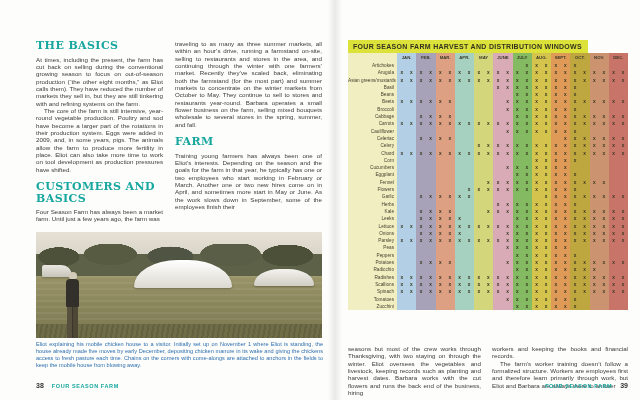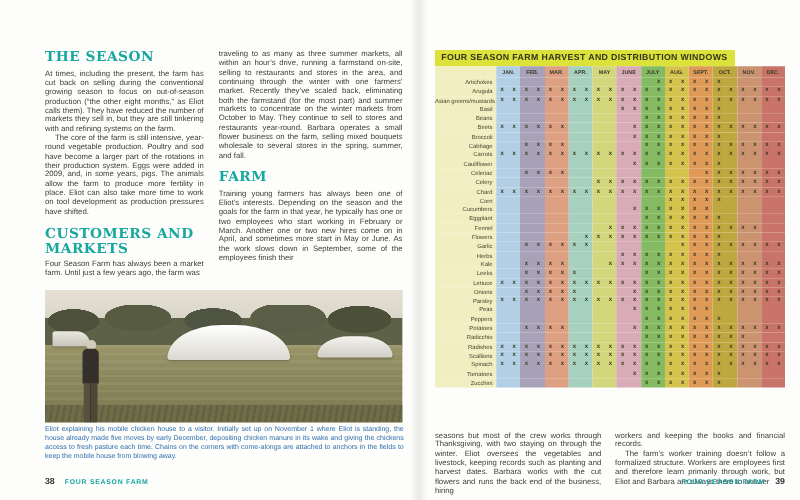--- a/index.html
+++ b/index.html
@@ -68,24 +68,24 @@
   .rcol{position:absolute;top:345px;text-align:justify;font-size:6.2px;line-height:7.35px;}
   #rcol-1{left:348px;width:133px;}
   #rcol-2{left:492px;width:136px;}
 </style>
 </head>
 <body>
 
 <div class="spread">
 
   <div id="col-left" class="col">
-    <div class="heading">THE SEASON</div>
+    <div class="heading">THE BASICS</div>
     <p class="body">At times, including the present, the farm has cut back on selling during the conventional growing season to focus on out-of-season production (“the other eight months,” as Eliot calls them). They have reduced the number of markets they sell in, but they are still tinkering with and refining systems on the farm.</p>
     <p class="body indent">The core of the farm is still intensive, year-round vegetable production. Poultry and sod have become a larger part of the rotations in their production system. Eggs were added in 2009, and, in some years, pigs. The animals allow the farm to produce more fertility in place. Eliot can also take more time to work on tool development as production pressures have shifted.</p>
-    <div class="heading later">CUSTOMERS AND MARKETS</div>
+    <div class="heading later">CUSTOMERS AND BASICS</div>
     <p class="body">Four Season Farm has always been a market farm. Until just a few years ago, the farm was</p>
   </div>
 
   <div id="col-mid" class="col">
     <p class="body">traveling to as many as three summer markets, all within an hour’s drive, running a farmstand on-site, selling to restaurants and stores in the area, and continuing through the winter with one farmers’ market. Recently they’ve scaled back, eliminating both the farmstand (for the most part) and summer markets to concentrate on the winter markets from October to May. They continue to sell to stores and restaurants year-round. Barbara operates a small flower business on the farm, selling mixed bouquets wholesale to several stores in the spring, summer, and fall.</p>
     <div class="heading later">FARM</div>
     <p class="body">Training young farmers has always been one of Eliot’s interests. Depending on the season and the goals for the farm in that year, he typically has one or two employees who start working in February or March. Another one or two new hires come on in April, and sometimes more start in May or June. As the work slows down in September, some of the employees finish their</p>
   </div>
 
   <div id="photo">

